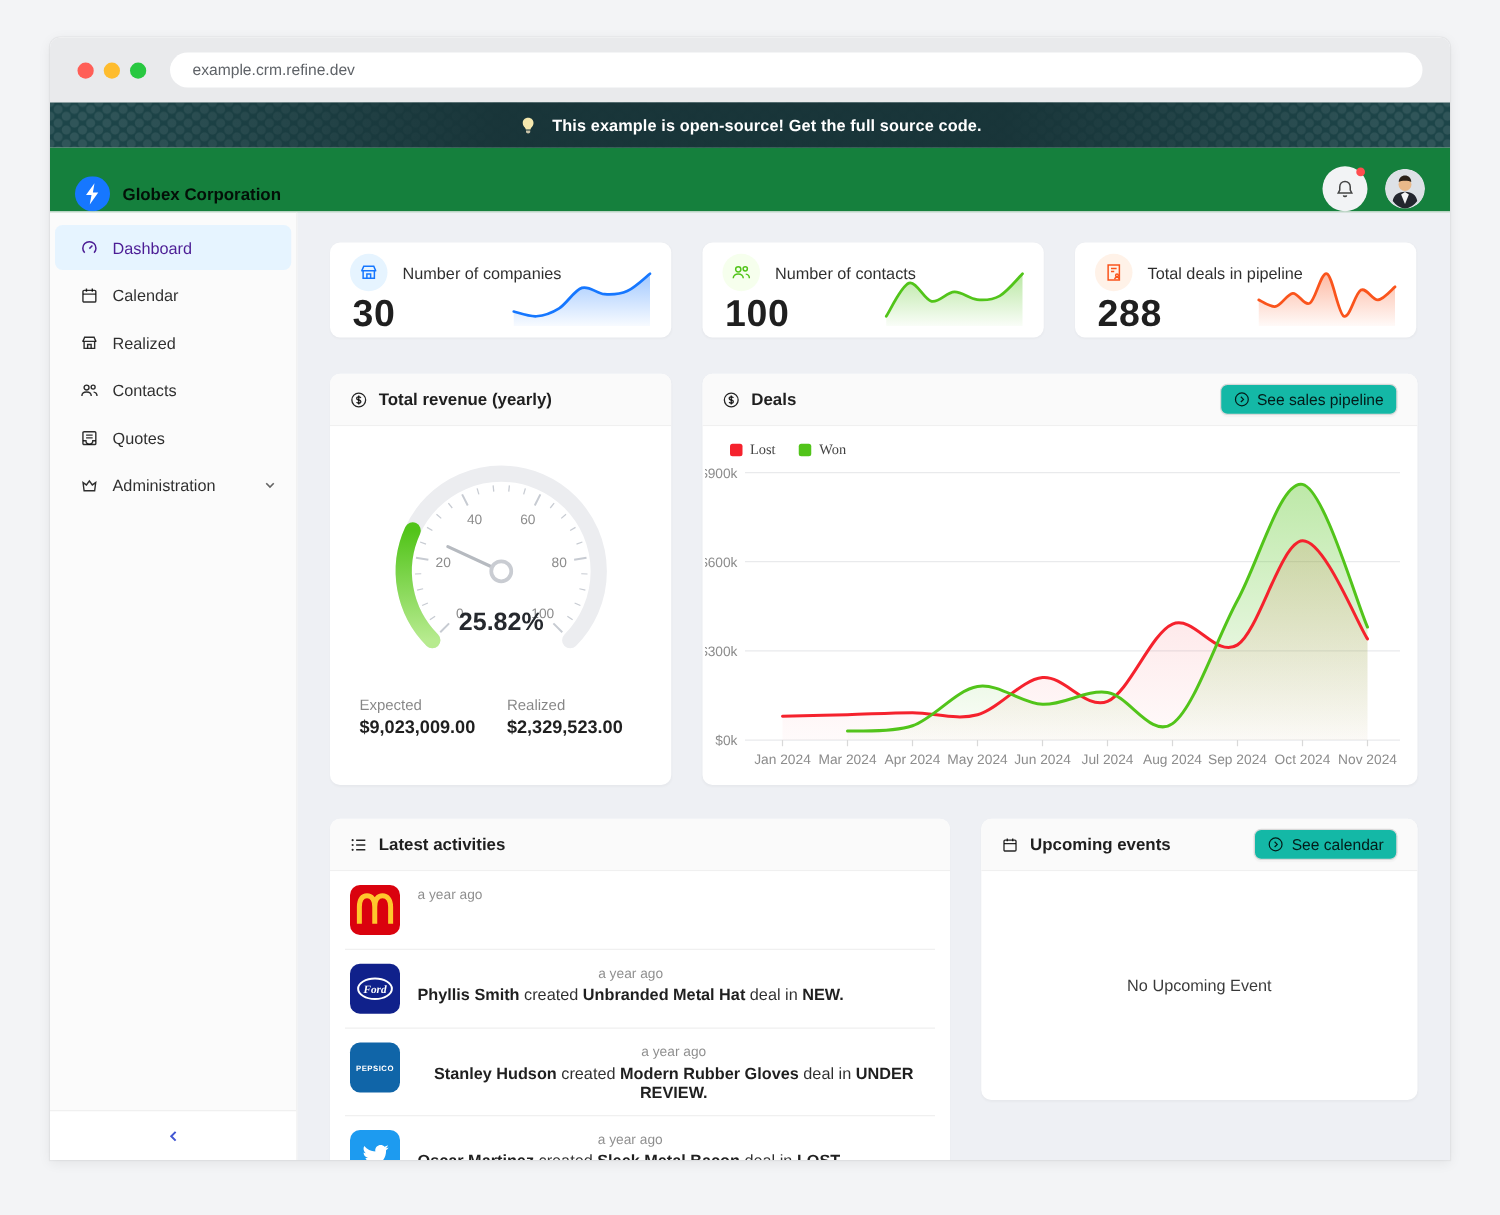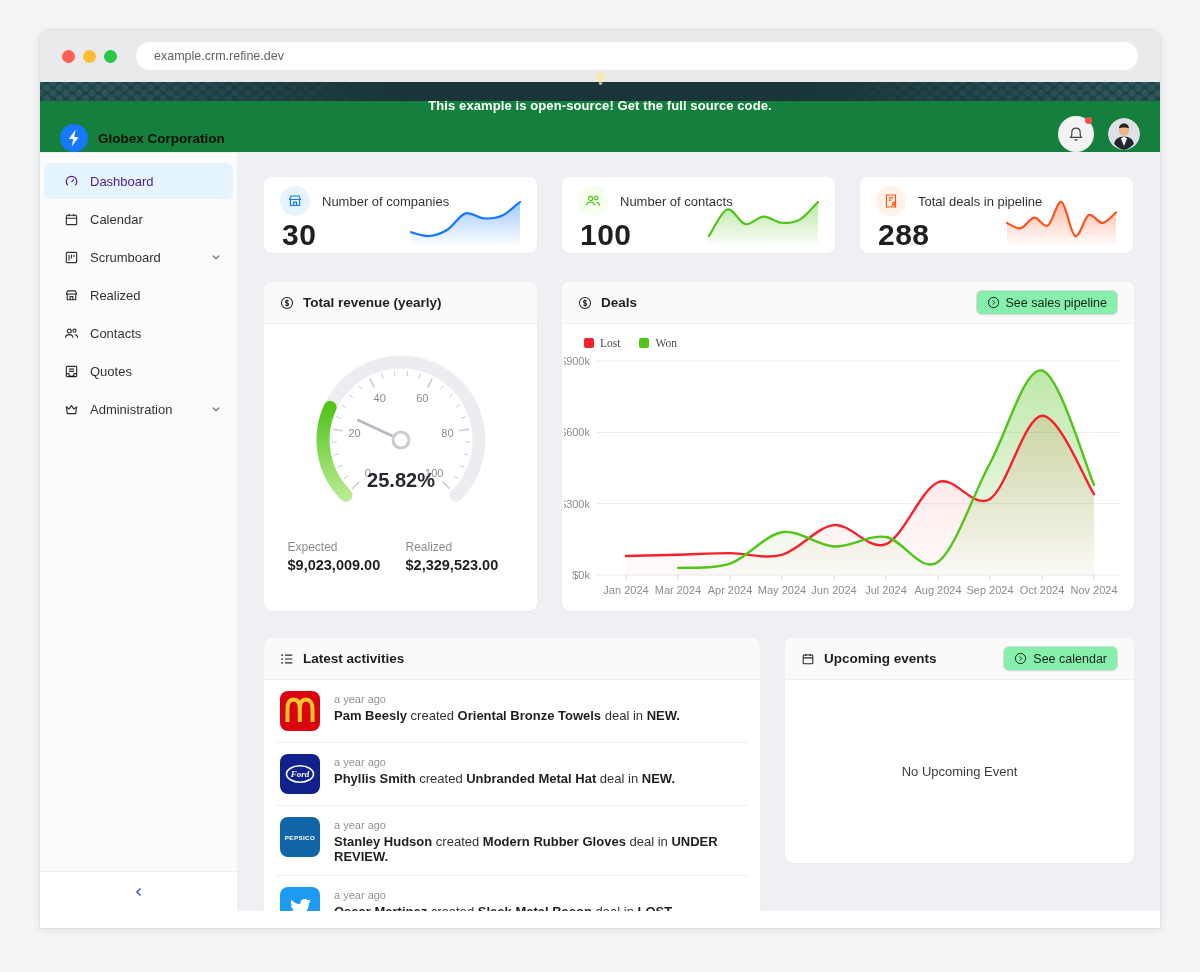--- a/index.html
+++ b/index.html
@@ -13,25 +13,25 @@
   .window{position:absolute;left:40px;top:30px;width:1120px;height:898px;background:#fff;
     border-radius:8px 8px 0 0;overflow:hidden;box-shadow:0 0 0 1px rgba(0,0,0,.04),0 2px 10px rgba(0,0,0,.07);}
   
   .chrome{height:52px;background:#e9eaec;display:flex;align-items:center;padding:0 22px;}
   .dots{display:flex;gap:8px;}
   .dot{width:13px;height:13px;border-radius:50%;}
   .dot.r{background:#ff5f57}.dot.y{background:#febc2e}.dot.g{background:#28c840}
   .url{flex:1;height:28px;background:#fff;border-radius:14px;margin-left:19px;display:flex;align-items:center;
     padding:0 18px;font-size:12.5px;color:#5f6368;}
   
-  .banner{height:19px;position:relative;background-color:#1d4549;
+  .banner{height:36px;position:relative;background-color:#1d4549;
     background-image:radial-gradient(circle,rgba(255,255,255,.085) 3.2px,transparent 4px),
                      radial-gradient(circle,rgba(255,255,255,.085) 3.2px,transparent 4px);
     background-size:13px 11px;background-position:0 0,6.5px 5.5px;
-    display:flex;align-items:center;justify-content:center;gap:12px;flex-direction:column;}
+    display:flex;align-items:center;justify-content:center;gap:12px;}
   .banner::after{content:"";position:absolute;inset:0;
     background:linear-gradient(90deg,rgba(24,52,56,0) 3%,rgba(24,52,56,.96) 32%,rgba(24,52,56,.96) 68%,rgba(24,52,56,0) 97%);}
   .banner>*{position:relative;z-index:1;}
   .banner .txt{color:#fff;font-weight:700;font-size:13px;letter-spacing:.1px;}
   
   .appbar{height:52px;background:#15803d;border-bottom:1px solid #f0f0f0;display:flex;align-items:flex-end;padding:0 20px;}
   .brand{display:flex;align-items:center;gap:10px;}
   .brand .name{font-size:13.5px;font-weight:700;color:rgba(0,0,0,.88);}
   .appbar .right{margin-left:auto;display:flex;align-items:center;gap:14px;}
   .bellwrap{position:relative;width:36px;height:36px;border-radius:50%;background:#f2f3f5;display:flex;align-items:center;justify-content:center;cursor:pointer;}
@@ -48,21 +48,21 @@
   .mitem .chev{margin-left:auto;display:flex;color:rgba(0,0,0,.6);}
   .trigger{height:40px;background:#fff;border-top:1px solid #f0f0f0;display:flex;align-items:center;justify-content:center;cursor:pointer;}
   .main{flex:1;background:#eef0f4;padding:24px 26px;overflow:hidden;}
   
   .card{background:#fff;border-radius:8px;box-shadow:0 1px 2px rgba(0,0,0,.03);}
   .chead{height:42px;background:#fafafa;border-bottom:1px solid #f0f0f0;border-radius:8px 8px 0 0;
     display:flex;align-items:center;gap:9px;padding:0 16px;}
   .chead .ct{font-size:13.5px;font-weight:700;color:rgba(0,0,0,.88);}
   .chead .cicon{display:flex;color:rgba(0,0,0,.85);}
   .chead .hbtn{margin-left:auto;}
-  .btn{height:25px;background:#86efac;border:1px solid #d9d9d9;border-radius:6px;display:inline-flex;align-items:center;
+  .btn{height:25px;background:#14b8a6;border:1px solid #d9d9d9;border-radius:6px;display:inline-flex;align-items:center;
     gap:6px;padding:0 10px;font-size:12.5px;color:rgba(0,0,0,.85);cursor:pointer;box-shadow:0 1px 1px rgba(0,0,0,.03);}
   
   .row1{display:flex;gap:25px;margin-bottom:29px;}
   .scard{width:273px;height:76px;position:relative;padding:9px 16px;}
   .scard .top{display:flex;align-items:center;gap:12px;}
   .scard .iconcircle{width:30px;height:30px;border-radius:50%;display:flex;align-items:center;justify-content:center;}
   .scard .slabel{font-size:13px;color:rgba(0,0,0,.82);}
   .scard .sval{font-size:30px;font-weight:700;line-height:1;margin:4px 0 0 2px;color:rgba(0,0,0,.88);letter-spacing:.5px;}
   .scard svg.spark{position:absolute;right:14px;bottom:9px;}
   
@@ -73,21 +73,21 @@
   .revstats .lab{font-size:12px;color:rgba(0,0,0,.48);}
   .revstats .val{font-size:14.5px;font-weight:700;color:rgba(0,0,0,.88);margin-top:3px;}
   .dealcard{flex:1;height:329px;}
   .dealbody{padding:13px 2px 4px;}
   .legend{display:flex;gap:19px;margin:0 0 2px 20px;font-family:Liberation Serif, serif;}
   .litem{display:flex;align-items:center;gap:6px;font-size:11.5px;color:rgba(0,0,0,.75);cursor:pointer;}
   .litem .sw{width:10px;height:10px;border-radius:2px;display:inline-block;}
   
   .row3{display:flex;gap:25px;align-items:flex-start;}
   .actcard{width:496px;height:330px;overflow:hidden;}
-  .actlist{padding:0 12px;}
+  .actlist{padding:0 12px;text-align:center;}
   .actitem{display:flex;gap:14px;padding:11px 4px;border-bottom:1px solid #f0f0f0;align-items:flex-start;}
   .actitem:last-child{border-bottom:none;}
   .alogo{width:40px;height:40px;border-radius:8px;flex:0 0 40px;display:flex;align-items:center;justify-content:center;overflow:hidden;}
   .atime{font-size:11px;color:rgba(0,0,0,.45);margin:2px 0 3px;}
   .aline{font-size:13px;color:rgba(0,0,0,.82);}
   .aline b{font-weight:700;color:rgba(0,0,0,.88);}
   .evcard{width:349px;height:225px;display:flex;flex-direction:column;}
   .evbody{flex:1;display:flex;align-items:center;justify-content:center;font-size:13px;color:rgba(0,0,0,.78);}
   svg{display:block;}
   .collapse-chev{color:#4257d2;display:flex;}
@@ -162,34 +162,20 @@
             <span>Dashboard</span>
           </div>
           <div class="mitem">
             <span class="micon">
               <svg viewBox="0 0 16 16" width="15" height="15" fill="none" stroke="currentColor" stroke-width="1.2">
                 <rect x="2.5" y="3.5" width="11" height="10" rx="1"></rect>
                 <path d="M2.5 6.7h11M5.5 2v2.6M10.5 2v2.6"></path>
               </svg>
             </span>
             <span>Calendar</span>
-          </div>
-          <div class="mitem">
-            <span class="micon">
-              <svg viewBox="0 0 16 16" width="15" height="15" fill="none" stroke="currentColor" stroke-width="1.2">
-                <rect x="2.5" y="2.5" width="11" height="11" rx="1"></rect>
-                <path d="M5.4 5v6.2M8 5v4M10.6 5v2.4"></path>
-              </svg>
-            </span>
-            <span>Scrumboard</span>
-            <span class="chev">
-              <svg width="10" height="10" viewBox="0 0 10 10" fill="none" stroke="currentColor" stroke-width="1.3">
-                <path d="M2 3.6l3 3 3-3"></path>
-              </svg>
-            </span>
           </div>
           <div class="mitem">
             <span class="micon">
               <svg viewBox="0 0 16 16" width="15" height="15" fill="none" stroke="currentColor" stroke-width="1.2">
                 <path d="M2.5 6.5L4 3h8l1.5 3.5"></path>
                 <path d="M3.5 6.8v5.7h9V6.8"></path>
                 <path d="M6.5 12.5V9.2h3v3.3"></path>
                 <path d="M2 6.5h12"></path>
               </svg>
             </span>
@@ -491,21 +477,20 @@
           </div>
           <div class="actlist" id="activity-list">
               <div class="actitem">
                 <span class="alogo" style="background: rgb(218, 2, 14);">
                   <svg viewBox="0 0 40 40" width="40" height="40">
                     <path d="M7.5 31V17.5C7.5 11.5 10 8.6 13.6 8.6S19.8 11.5 19.8 17.5 M19.8 31V17.5c0-6 2.6-8.9 6.2-8.9s6.5 2.9 6.5 8.9V31" fill="none" stroke="#FFC72C" stroke-width="4"></path>
                   </svg>
                 </span>
                 <div>
                   <div class="atime">a year ago</div>
-                  <div class="aline"><b>Pam Beesly</b> created <b>Oriental Bronze Towels</b> deal in <b>NEW.</b></div>
                 </div>
               </div>
               <div class="actitem">
                 <span class="alogo" style="background: rgb(16, 33, 139);">
                   <svg viewBox="0 0 40 40" width="40" height="40">
                     <ellipse cx="20" cy="20" rx="13.5" ry="8.2" fill="none" stroke="#fff" stroke-width="1.6"></ellipse>
                     <text x="20" y="23" font-size="9" font-style="italic" font-weight="700" font-family="Liberation Serif,serif" fill="#fff" text-anchor="middle">Ford</text>
                   </svg>
                 </span>
                 <div>

